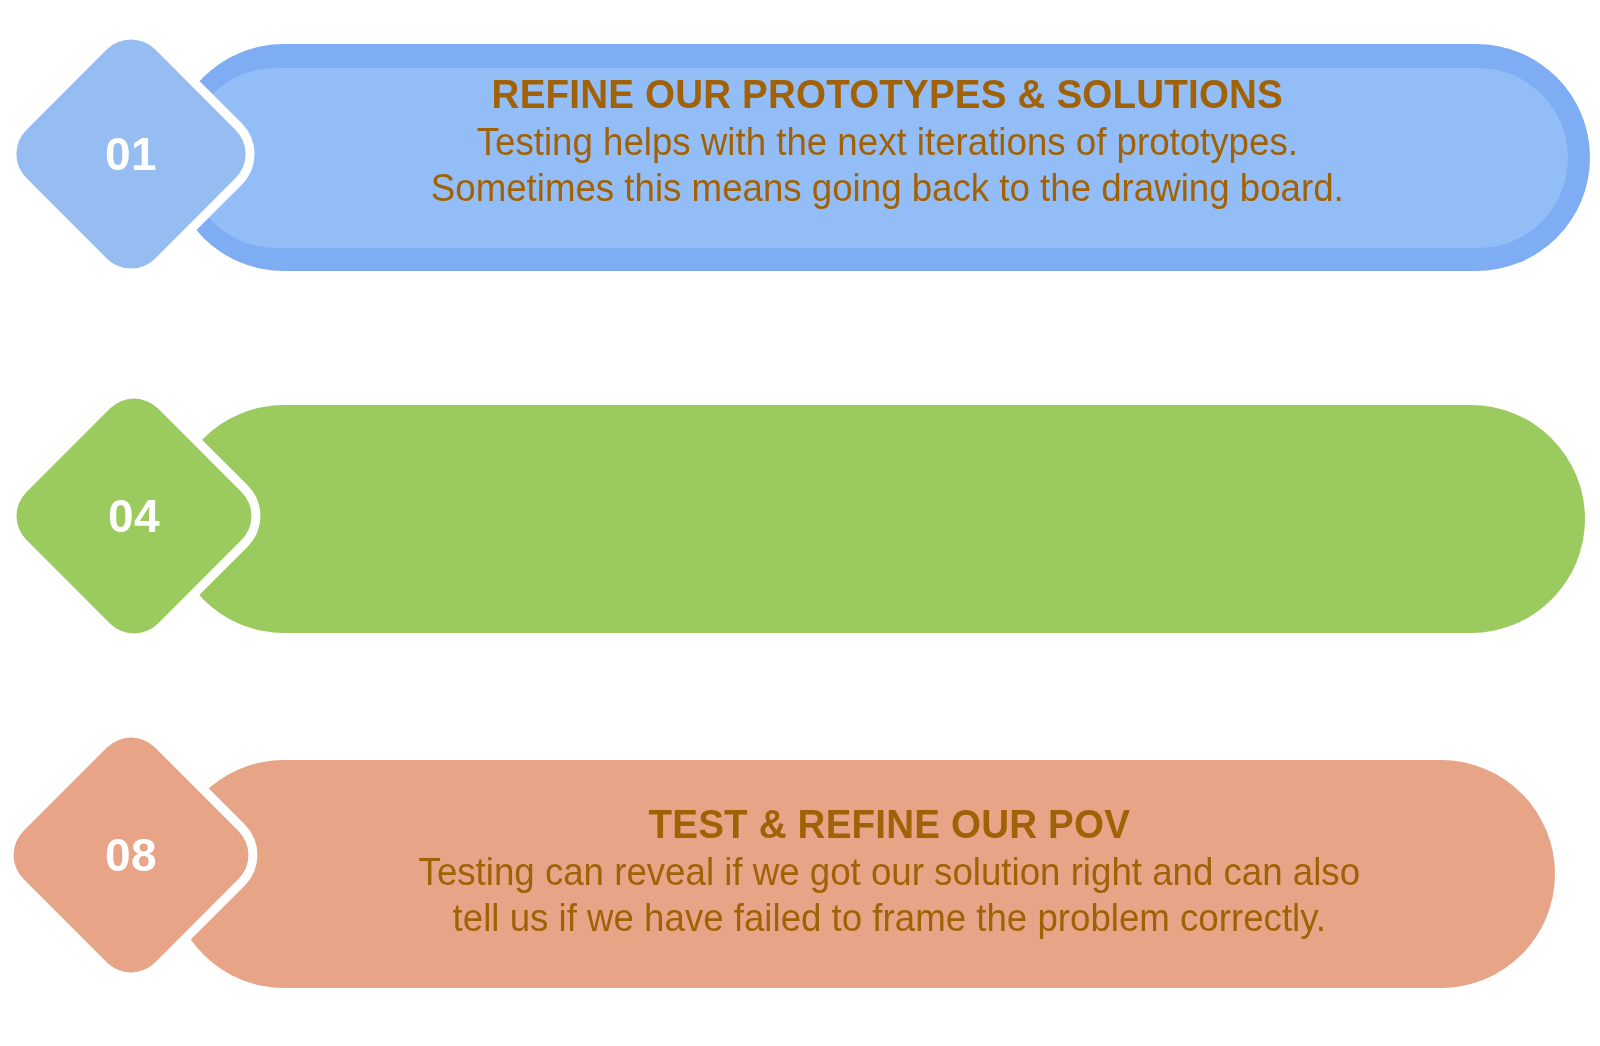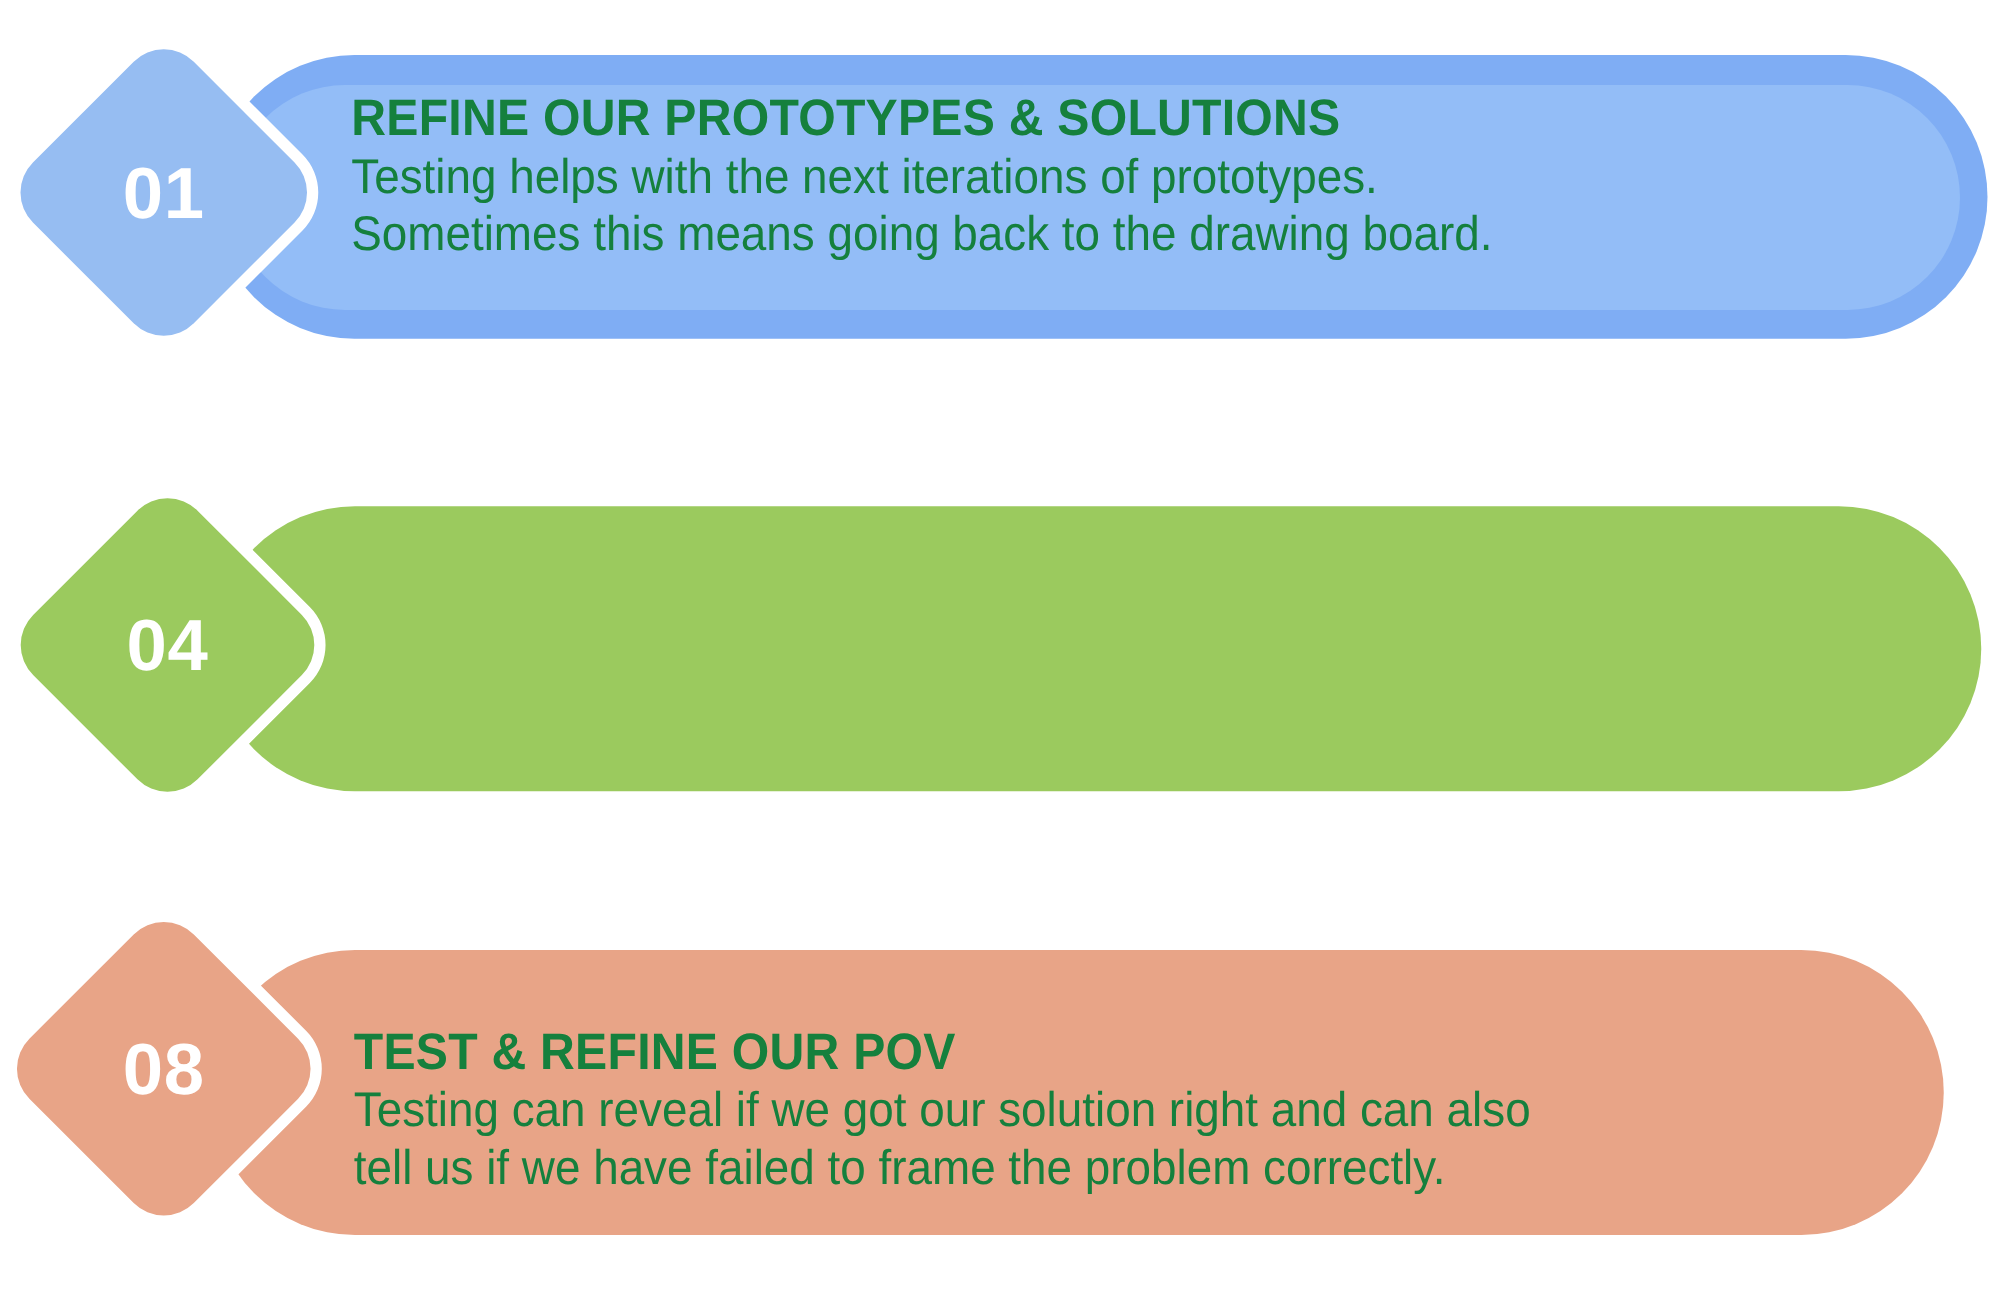--- a/index.html
+++ b/index.html
@@ -36,31 +36,32 @@
     box-shadow:0 0 0 9px #ffffff;
   }
   .num{
     position:absolute;
     inset:0;
     display:flex;
     align-items:center;
     justify-content:center;
     color:#ffffff;
     font-weight:bold;
-    font-size:58px;
+    font-size:46px;
     letter-spacing:0.5px;
     z-index:4;
     font-family:"Liberation Sans","DejaVu Sans",sans-serif;
   }
 
   
   .txt{
     position:absolute;
     z-index:3;
-    color:#15803d;
+    color:#a16207;
+    text-align:center;
   }
   .title{
     font-weight:bold;
     font-size:41px;
     line-height:1.08;
     letter-spacing:0.2px;
     white-space:nowrap;
     transform:scaleX(0.94);
     transform-origin:left center;
     margin:0 0 3px 0;
@@ -111,20 +112,20 @@
 
   <div class="row" style="left:0px;top:0px;width:1600px;height:330px;">
 
     <div class="bar" style="left:170px;top:760px;width:1385px;height:228px;background:#e8a487;"></div>
 
     <div class="diamond-wrap" style="left:38px;top:762px;width:186px;height:186px;">
       <div class="diamond" style="background:#e8a487;"></div>
       <div class="num">08</div>
     </div>
 
-    <div class="txt" style="left:283px;top:819px;width:1290px;">
+    <div class="txt" style="left:283px;top:802px;width:1290px;">
       <div class="title">TEST &amp; REFINE OUR POV</div>
       <div class="bodyline">Testing can reveal if we got our solution right and can also</div>
       <div class="bodyline">tell us if we have failed to frame the problem correctly.</div>
     </div>
   </div>
 
 </div>
 
 </body></html>

